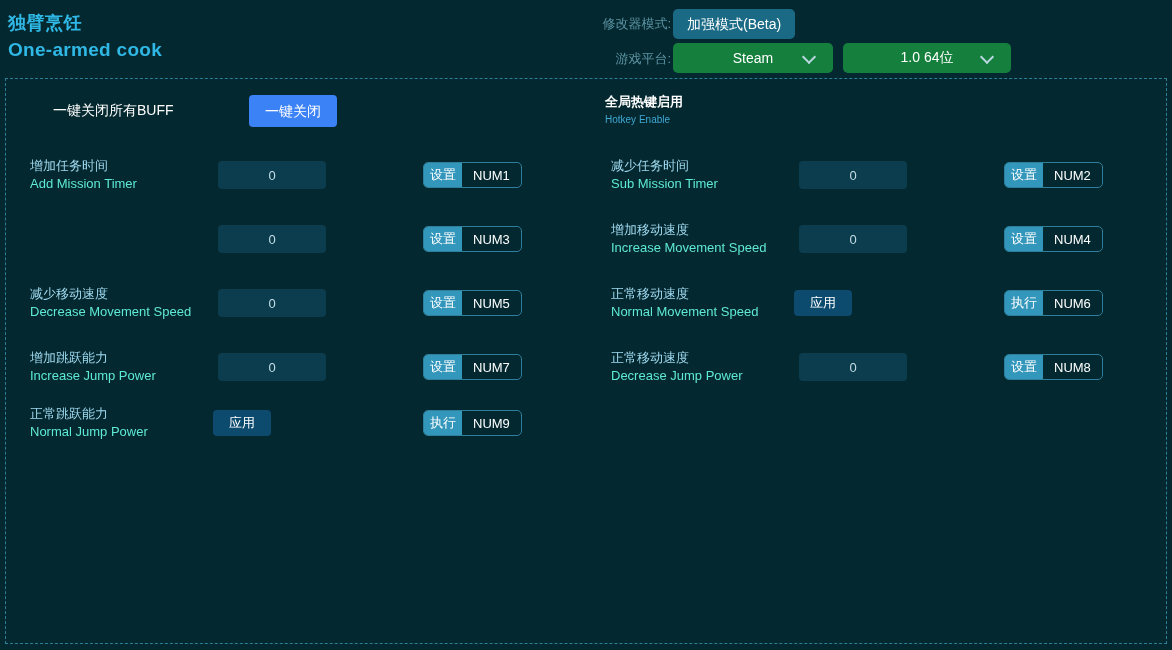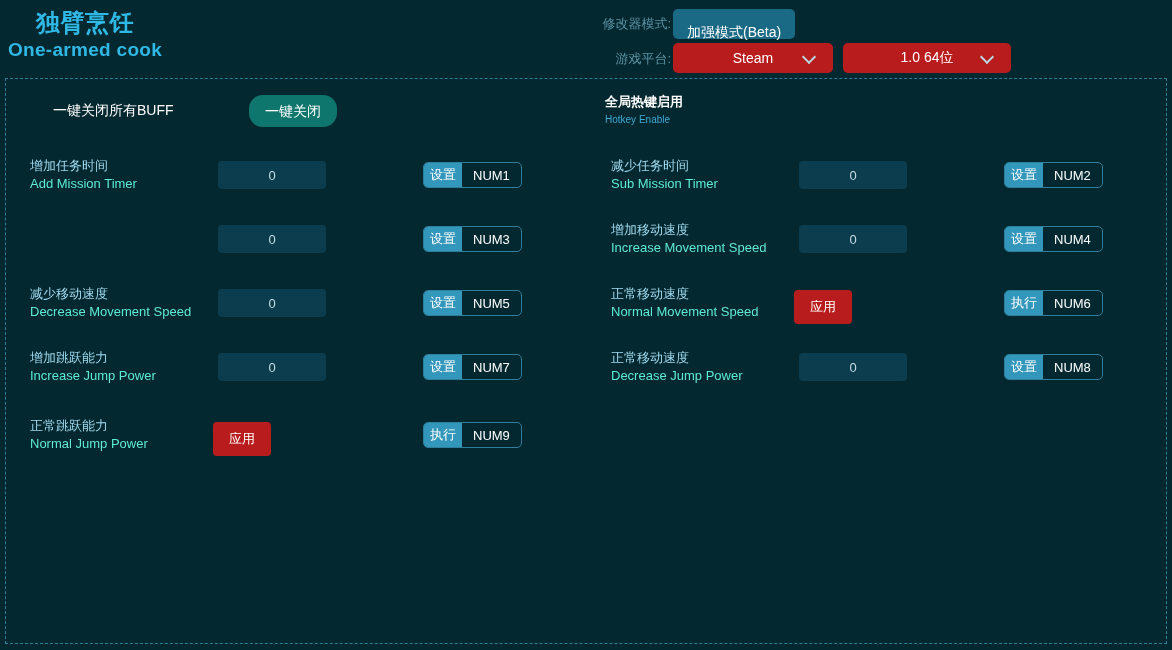--- a/index.html
+++ b/index.html
@@ -17,26 +17,25 @@
     position: absolute;
     left: 0; top: 0;
     width: 1172px;
     height: 78px;
   }
   .title-block {
     position: absolute;
     left: 8px; top: 10px;
   }
   .title-cn {
-    font-size: 24px;
+    font-size: 18px;
     font-weight: bold;
     color: #2fb8e6;
     line-height: 26px;
     letter-spacing: 0.5px;
-    text-align: center;
   }
   .title-en {
     font-size: 19px;
     font-weight: bold;
     color: #2fb8e6;
     line-height: 28px;
     letter-spacing: 0.3px;
   }
 
   .hdr-ctrls {
@@ -59,29 +58,29 @@
     text-align: right;
     padding-right: 2px;
     white-space: nowrap;
   }
   .mode-btn {
     background: #1b6a85;
     color: #ffffff;
     font-size: 14px;
     border: none;
     border-radius: 5px;
-    padding: 8px 14px;
+    padding: 0 14px;
     height: 30px;
     line-height: 30px;
     cursor: pointer;
     white-space: nowrap;
   }
   .select-box {
     position: relative;
-    background: #b91c1c;
+    background: #15803d;
     border-radius: 5px;
     height: 30px;
     display: flex;
     align-items: center;
     justify-content: center;
     cursor: pointer;
   }
   .select-box .sel-val {
     color: #ffffff;
     font-size: 14px;
@@ -161,23 +160,23 @@
     text-align: center;
     font-family: "Liberation Sans", "DejaVu Sans", sans-serif;
     outline: none;
   }
 
   .apply-btn {
     position: absolute;
     left: 207px;
     top: 50%;
     margin-top: -13px;
-    height: 34px;
+    height: 26px;
     padding: 0 16px;
-    background: #b91c1c;
+    background: #0c4a6e;
     border: none;
     border-radius: 4px;
     color: #ffffff;
     font-size: 13px;
     line-height: 26px;
     cursor: pointer;
     font-family: "Liberation Sans", "DejaVu Sans", sans-serif;
   }
 
   .hotkey {
@@ -223,23 +222,23 @@
     font-size: 14px;
     white-space: nowrap;
     margin-left: 25px;
   }
   .buff-btn {
     position: absolute;
     left: 243px; top: 50%;
     margin-top: -16px;
     height: 32px;
     padding: 0 16px;
-    background: #0f766e;
+    background: #3b82f6;
     border: none;
-    border-radius: 14px;
+    border-radius: 4px;
     color: #ffffff;
     font-size: 14px;
     line-height: 32px;
     cursor: pointer;
     font-family: "Liberation Sans", "DejaVu Sans", sans-serif;
   }
   .hk-labels {
     position: absolute;
     left: 18px; top: 50%;
     transform: translateY(-50%);
@@ -374,21 +373,21 @@
         <div class="labels">
           <div class="lab-cn">正常移动速度</div>
           <div class="lab-en">Decrease Jump Power</div>
         </div>
         <input class="value-input" type="text" value="0" style="">
         <div class="hotkey">
           <span class="hk-act">设置</span>
           <span class="hk-key">NUM8</span>
         </div>
       </div>
-      <div class="cell" style="left: 0px; top: 324px;">
+      <div class="cell" style="left: 0px; top: 312px;">
         <div class="labels">
           <div class="lab-cn">正常跳跃能力</div>
           <div class="lab-en">Normal Jump Power</div>
         </div>
         <button class="apply-btn">应用</button>
         <div class="hotkey">
           <span class="hk-act">执行</span>
           <span class="hk-key">NUM9</span>
         </div>
       </div>

